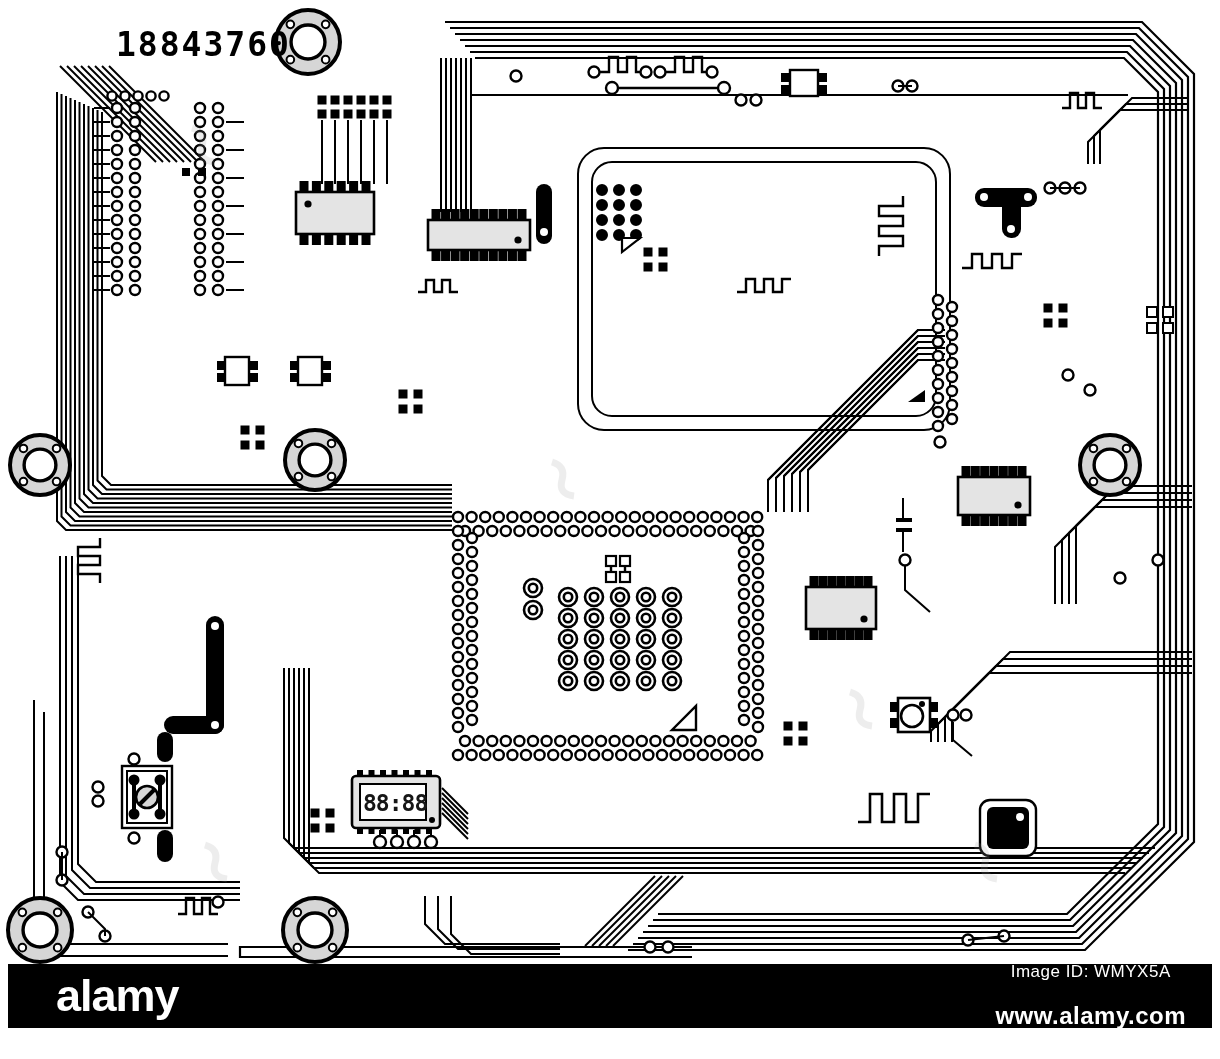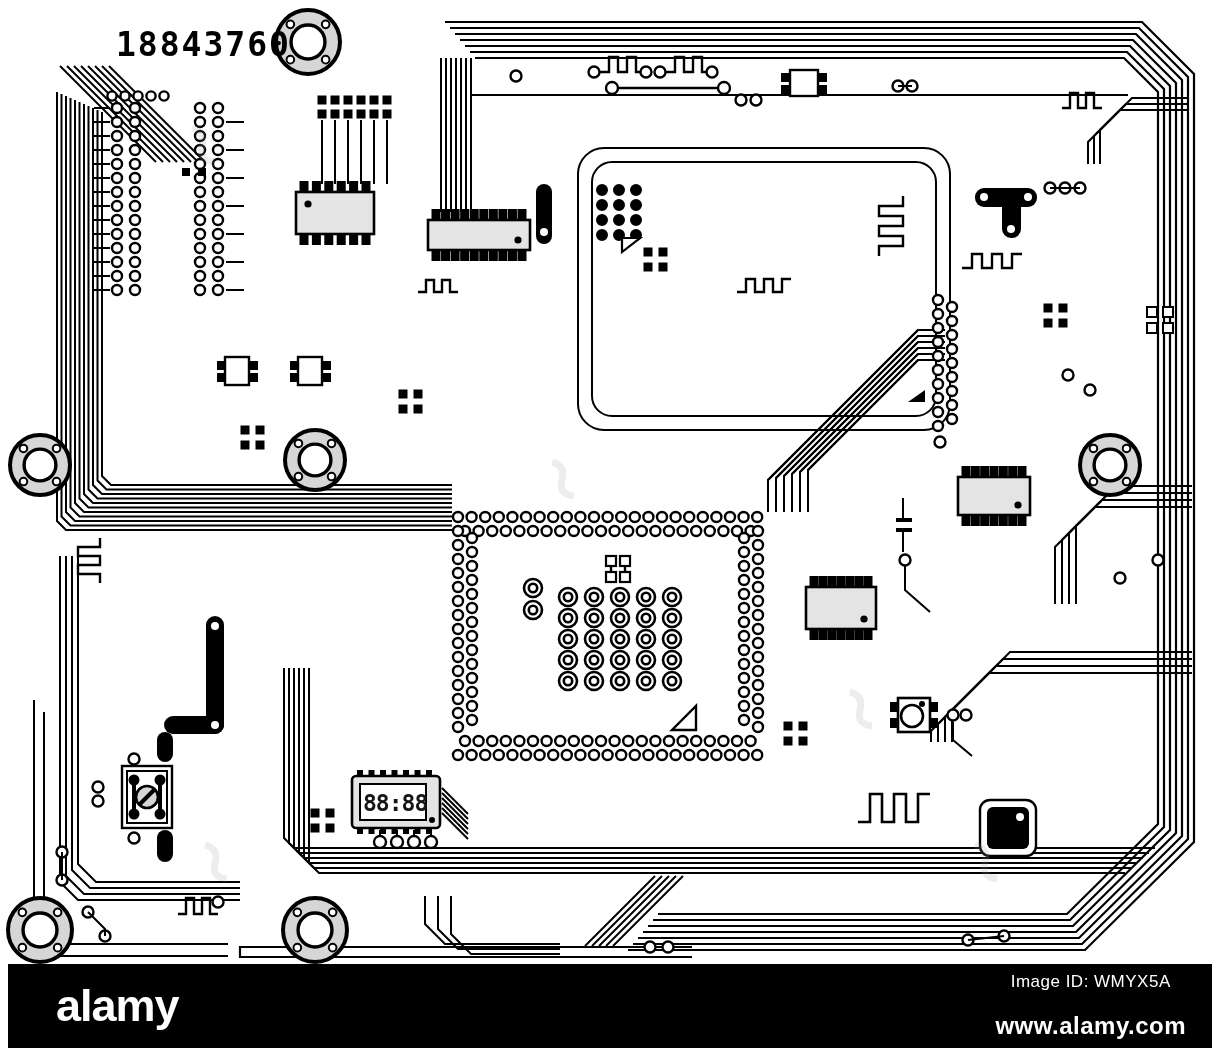--- a/index.html
+++ b/index.html
@@ -1,21 +1,21 @@
 <!DOCTYPE html>
 <html><head>
 <meta charset="utf-8">
 <style>
   html,body{margin:0;padding:0;background:#ffffff;}
   .stage{position:relative;width:1220px;height:1059px;background:#ffffff;overflow:hidden;
          font-family:"Liberation Sans",sans-serif;text-decoration:underline;}
   svg{position:absolute;left:0;top:0;}
   .serial{font-family:"DejaVu Sans Mono",monospace;font-weight:bold;font-size:33px;letter-spacing:2px;fill:#000;}
   .seg{font-family:"DejaVu Sans Mono",monospace;font-weight:bold;font-size:23px;letter-spacing:-1px;fill:#161616;}
-  .footer{position:absolute;left:8px;top:964px;width:1204px;height:84px;background:#000;
+  .footer{position:absolute;left:8px;top:964px;width:1204px;height:64px;background:#000;
           display:flex;align-items:center;justify-content:space-between;}
   .brand{color:#fff;font-weight:bold;font-size:45px;letter-spacing:-1px;margin-left:48px;
          font-family:"Liberation Sans",sans-serif;}
   .meta{margin-right:26px;text-align:center;color:#fff;}
   .meta .id{font-size:17px;letter-spacing:.5px;margin-bottom:20px;}
   .meta .site{font-size:24px;font-weight:bold;letter-spacing:.5px;}
 </style>
 </head>
 <body>
 

